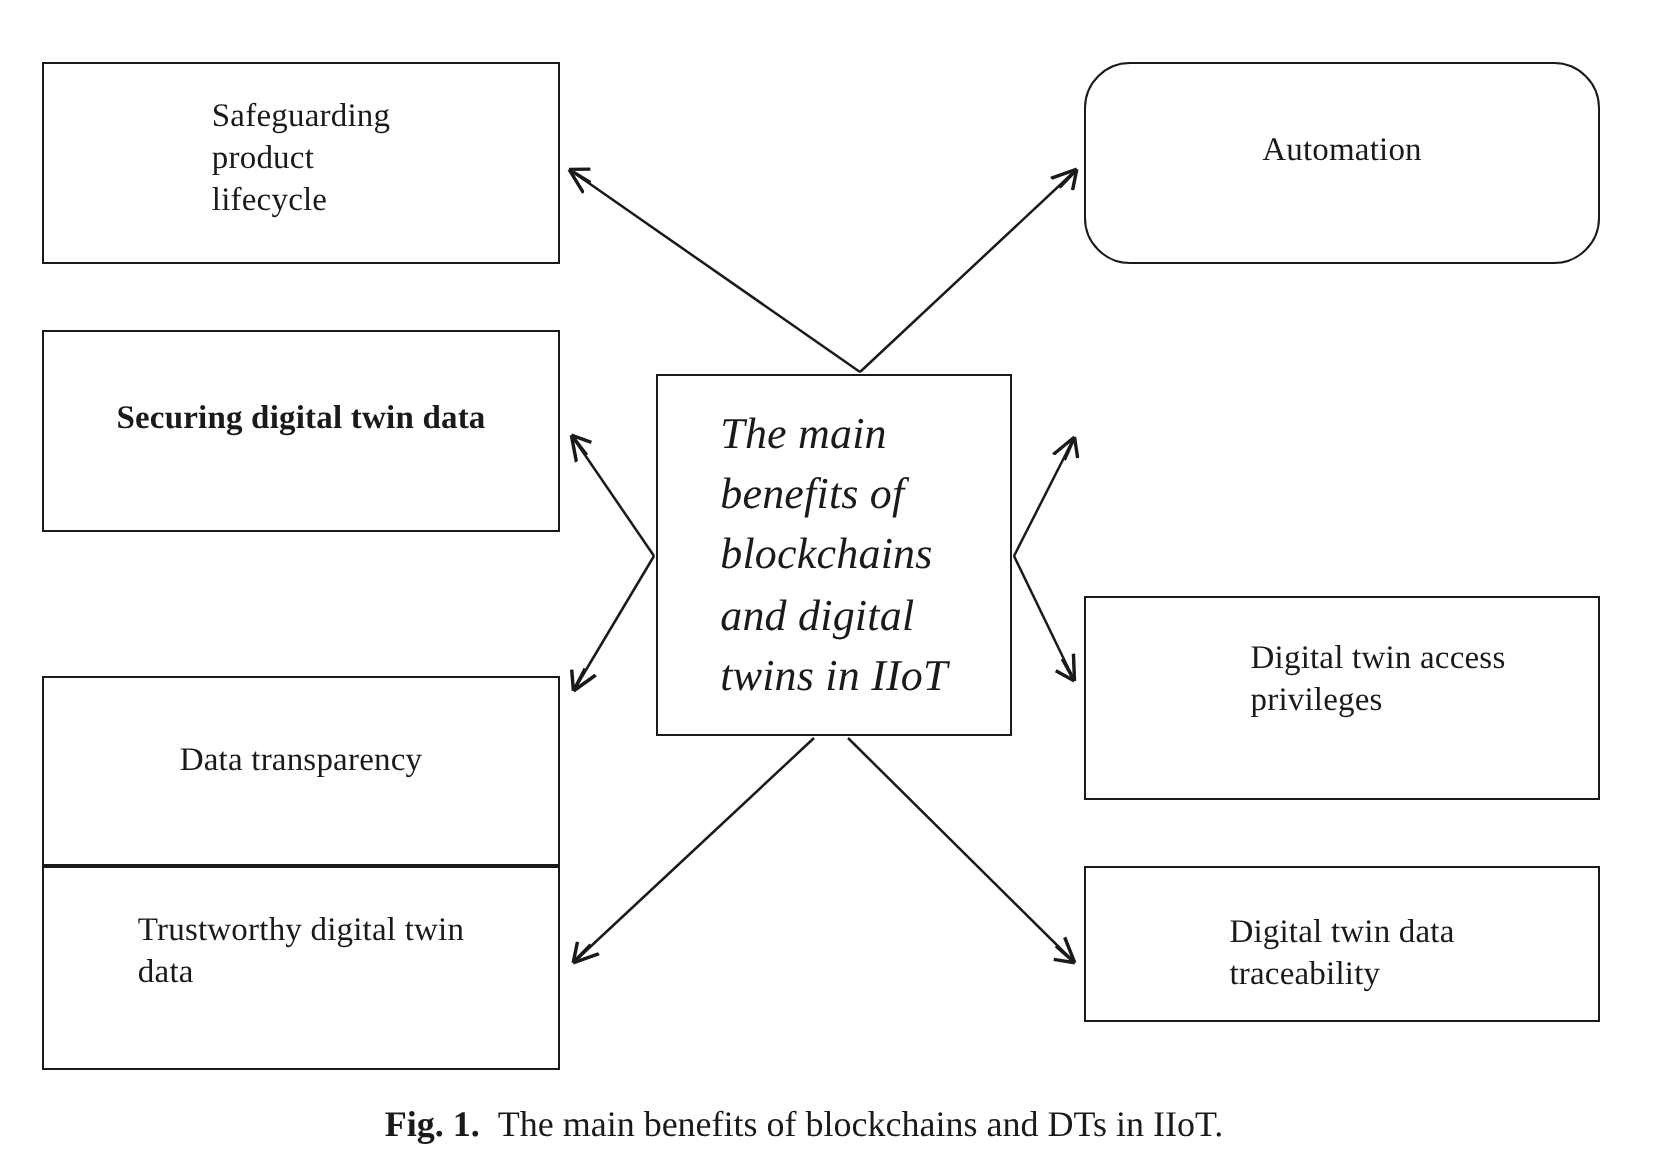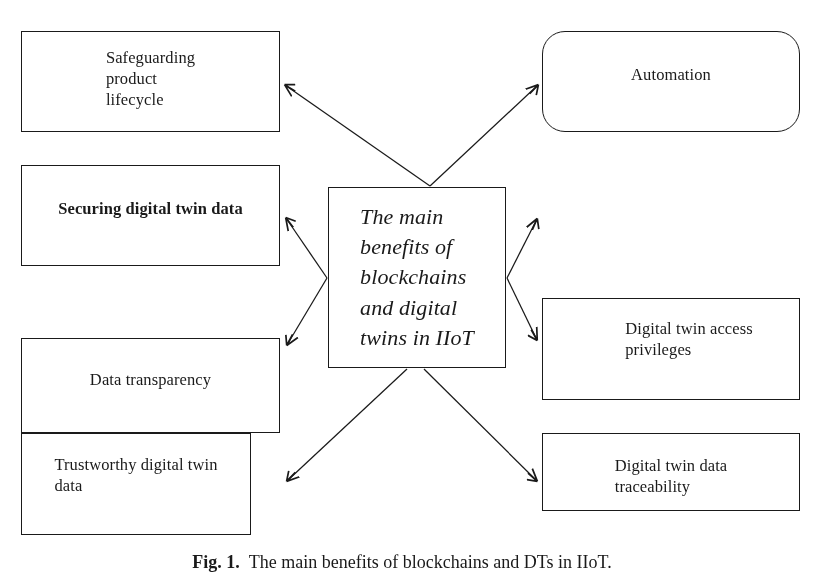--- a/index.html
+++ b/index.html
@@ -42,21 +42,21 @@
     white-space: pre-line;
     color: #1a1a1a;
   }
   
   #box-safeguarding { left: 21px;  top: 31px;  width: 259px; height: 101px; }
   #box-safeguarding .node-label { padding-top: 15px; }
   #box-securing     { left: 21px;  top: 165px; width: 259px; height: 101px; font-weight: bold; }
   #box-securing .node-label { padding-top: 32px; }
   #box-transparency { left: 21px;  top: 298px; width: 259px; height: 95px; margin-top: 40px; }
   #box-transparency .node-label { padding-top: 30px; }
-  #box-trustworthy  { left: 21px;  top: 433px; width: 230px; height: 102px; }
+  #box-trustworthy  { left: 21px;  top: 433px; width: 259px; height: 102px; }
   #box-trustworthy .node-label { padding-top: 20px; }
   
   #box-automation      { left: 542px; top: 31px;  width: 258px; height: 101px; border-radius: 23px; }
   #box-automation .node-label { padding-top: 32px; }
   #box-decentralized   { left: 542px; top: 165px; width: 258px; height: 101px; }
   #box-decentralized .node-label { padding-top: 19px; }
   #box-access          { left: 542px; top: 298px; width: 258px; height: 102px; padding-left: 36px; }
   #box-access .node-label { padding-top: 19px; }
   #box-traceability    { left: 542px; top: 433px; width: 258px; height: 78px; }
   #box-traceability .node-label { padding-top: 21px; }

